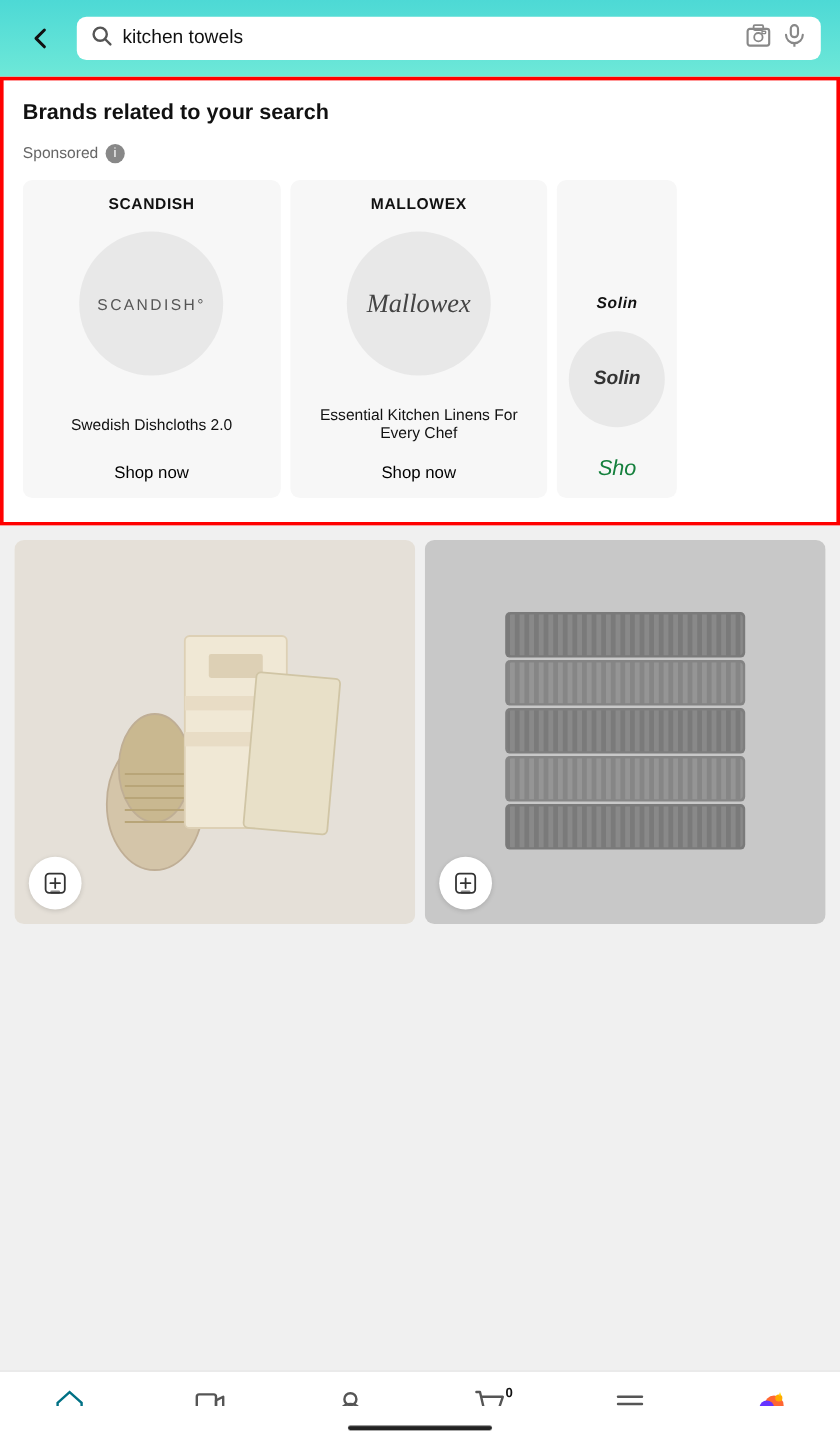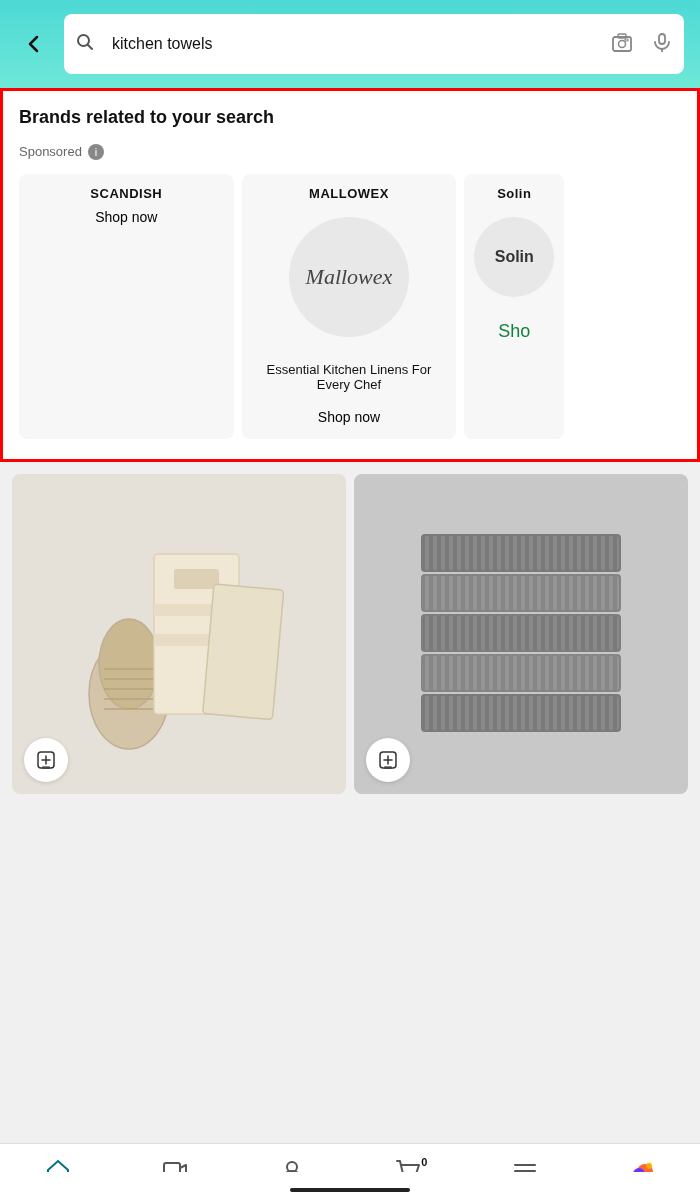--- a/index.html
+++ b/index.html
@@ -28,22 +28,22 @@
       cursor: pointer;
       flex-shrink: 0;
     }
     .search-bar {
       flex: 1;
       background: white;
       border-radius: 8px;
       display: flex;
       align-items: center;
       padding: 8px 12px;
-      gap: 18px;
-      height: 60px;
+      gap: 8px;
+      height: 36px;
     }
     .search-icon {
       color: #555;
       font-size: 18px;
     }
     .search-text {
       flex: 1;
       font-size: 16px;
       color: #111;
     }
@@ -94,24 +94,26 @@
     }
 
     .brand-card {
       flex: 0 0 calc(33.33% - 6px);
       background: #f7f7f7;
       border-radius: 8px;
       overflow: hidden;
       display: flex;
       flex-direction: column;
       align-items: center;
+      justify-content: flex-end;
     }
     .brand-card:last-child {
       
       flex: 0 0 calc(22% - 4px);
+      font-style: italic;
     }
 
     .brand-name {
       font-size: 13px;
       font-weight: 700;
       color: #111;
       padding: 12px 8px 0 8px;
       text-align: center;
       letter-spacing: 0.5px;
     }
@@ -317,20 +319,26 @@
     <span class="sponsored-text">Sponsored</span>
     <div class="info-icon">
       <span>i</span>
     </div>
   </div>
 
   <div class="brands-carousel">
 
     <div class="brand-card">
       <div class="brand-name">SCANDISH</div>
+      <div class="brand-logo-container">
+        <div class="brand-circle">
+          <span class="brand-logo-text">SCANDISH°</span>
+        </div>
+      </div>
+      <div class="brand-description">Swedish Dishcloths 2.0</div>
       <div class="shop-now-btn">Shop now</div>
     </div>
 
     <div class="brand-card">
       <div class="brand-name">MALLOWEX</div>
       <div class="brand-logo-container">
         <div class="brand-circle">
           <span class="brand-logo-mallowex">Mallowex</span>
         </div>
       </div>

